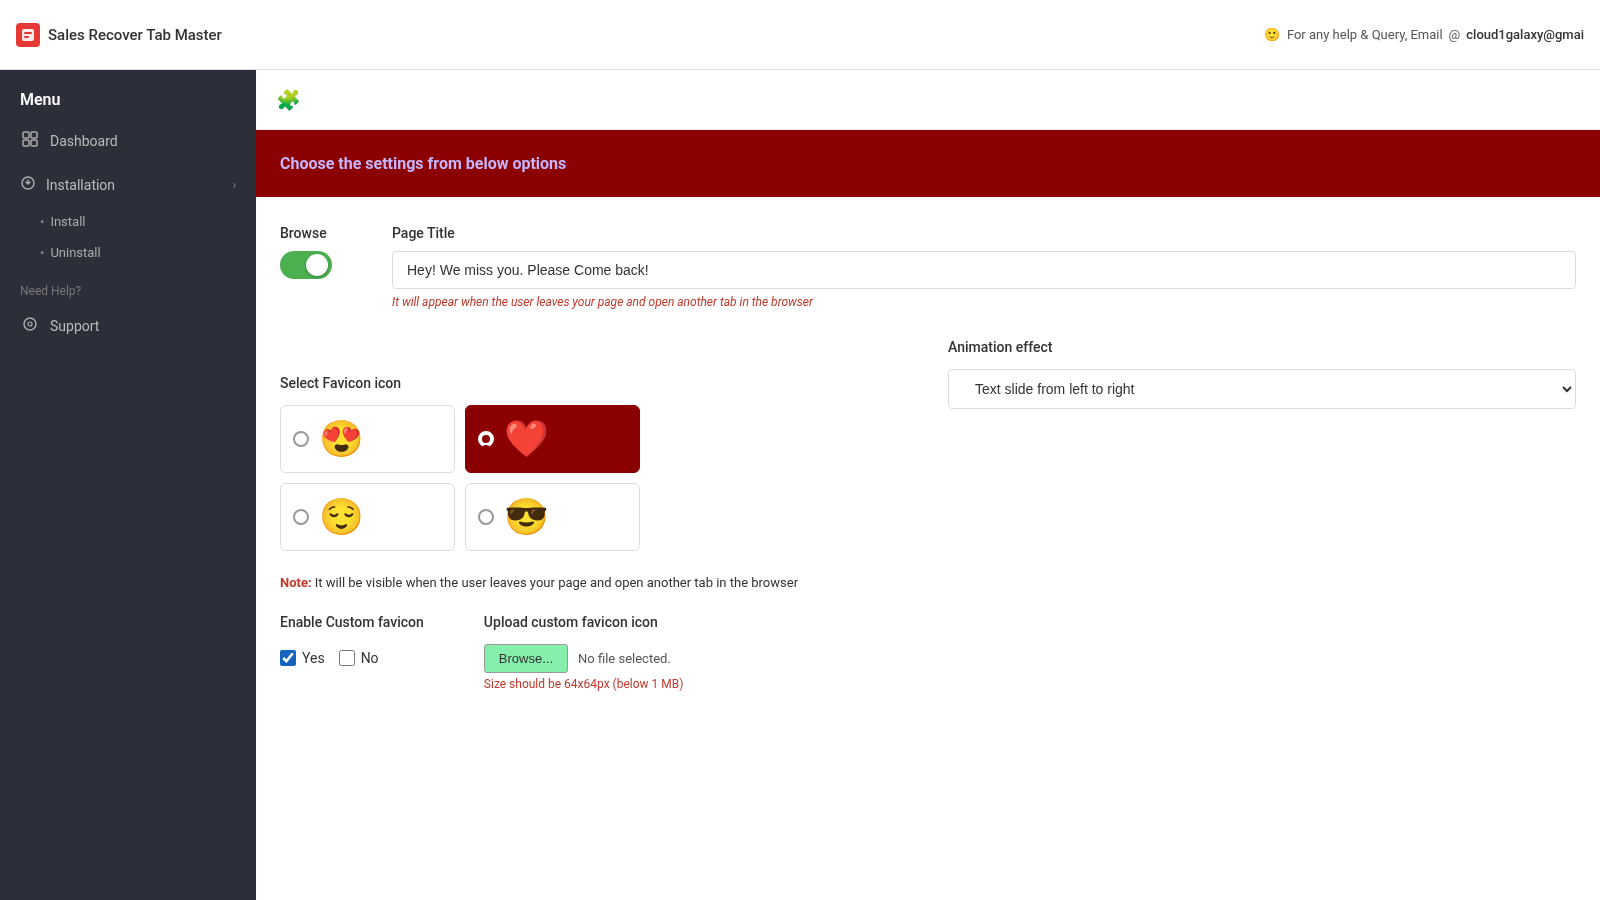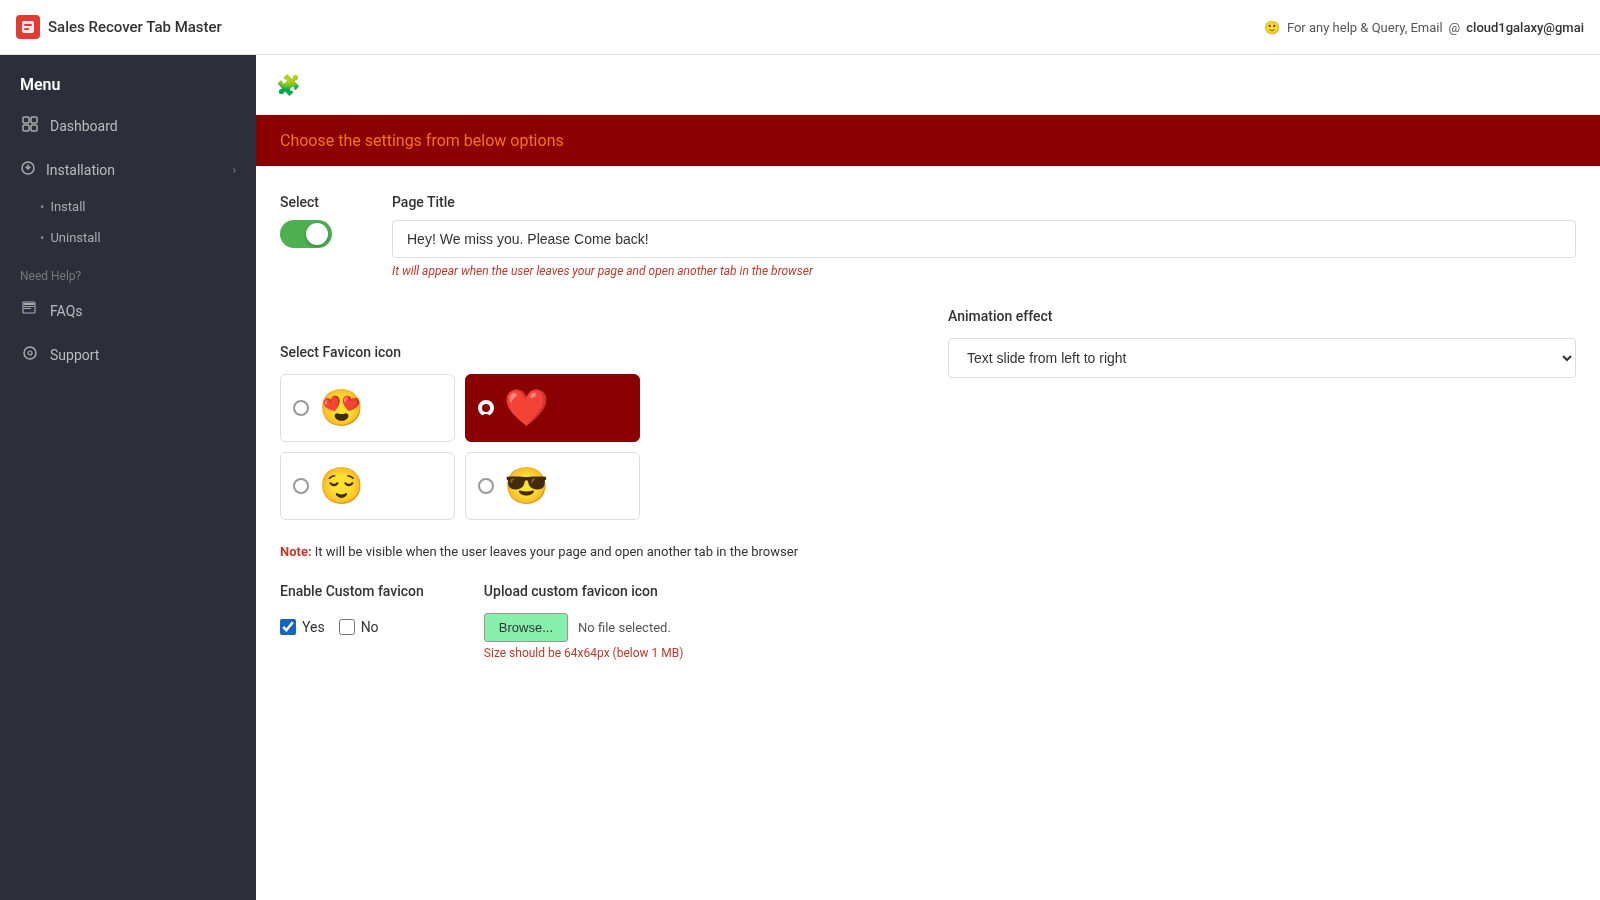--- a/index.html
+++ b/index.html
@@ -1,20 +1,20 @@
 <!DOCTYPE html>
 <html><head>
   <meta charset="utf-8">
   <style>
     * { box-sizing: border-box; margin: 0; padding: 0; }
     body { font-family: -apple-system, BlinkMacSystemFont, 'Segoe UI', Roboto, sans-serif; background: #f0f0f0; height: 900px; overflow: hidden; }
 
     
     .top-bar {
-      height: 55px;
+      height: 70px;
       background: #fff;
       border-bottom: 1px solid #ddd;
       display: flex;
       align-items: center;
       padding: 0 16px;
       position: relative;
     }
     .top-bar-logo {
       display: flex;
       align-items: center;
@@ -145,24 +145,24 @@
       gap: 10px;
     }
     .puzzle-icon {
       font-size: 20px;
       color: #888;
     }
 
     
     .settings-header {
       background: #8b0000;
-      padding: 16px 24px;
-      color: #f97316;
+      padding: 24px 24px;
+      color: #c4b5fd;
       font-size: 16px;
-      font-weight: 400;
+      font-weight: 700;
     }
 
     
     .settings-body {
       padding: 28px 24px;
     }
 
     
     .enable-row {
       display: flex;
@@ -288,21 +288,21 @@
     .favicon-emoji {
       font-size: 36px;
     }
 
     
     .animation-section {
       margin-top: 0;
     }
     .animation-select {
       width: 100%;
-      padding: 10px 14px;
+      padding: 10px 22px;
       border: 1px solid #ddd;
       border-radius: 4px;
       font-size: 14px;
       color: #333;
       outline: none;
       appearance: auto;
       background: #fff;
     }
 
     
@@ -425,29 +425,20 @@
       <div class="sidebar-sub-item">
         <span>Install</span>
       </div>
       <div class="sidebar-sub-item">
         <span>Uninstall</span>
       </div>
     </div>
 
     <div class="sidebar-section-label">Need Help?</div>
 
-    <div class="sidebar-item">
-      <span class="icon">
-        <svg width="16" height="16" viewBox="0 0 16 16" fill="none">
-          <path d="M2 2h10v2H2zM2 5h10v1H2zM2 7h7v1H2z" fill="#aaa"></path>
-          <rect x="1" y="1" width="12" height="11" rx="1" stroke="#aaa" stroke-width="1.2" fill="none"></rect>
-        </svg>
-      </span>
-      <span>FAQs</span>
-    </div>
 
     <div class="sidebar-item">
       <span class="icon">
         <svg width="16" height="16" viewBox="0 0 16 16" fill="none">
           <circle cx="8" cy="8" r="6" stroke="#aaa" stroke-width="1.5"></circle>
           <circle cx="8" cy="8" r="2" stroke="#aaa" stroke-width="1.2"></circle>
         </svg>
       </span>
       <span>Support</span>
     </div>
@@ -461,21 +452,21 @@
 
     <div class="settings-header">
       <span>Choose the settings from below options</span>
     </div>
 
     <div class="settings-body">
 
       <div class="enable-row">
 
         <div class="field-group">
-          <label>Select</label>
+          <label>Browse</label>
           <div class="toggle-switch">
             <div class="toggle-track">
               <div class="toggle-thumb"></div>
             </div>
           </div>
         </div>
 
         <div class="field-group page-title-field">
           <label>Page Title</label>
           <input type="text" value="Hey! We miss you. Please Come back!" placeholder="Hey! We miss you. Please Come back!" style="">

